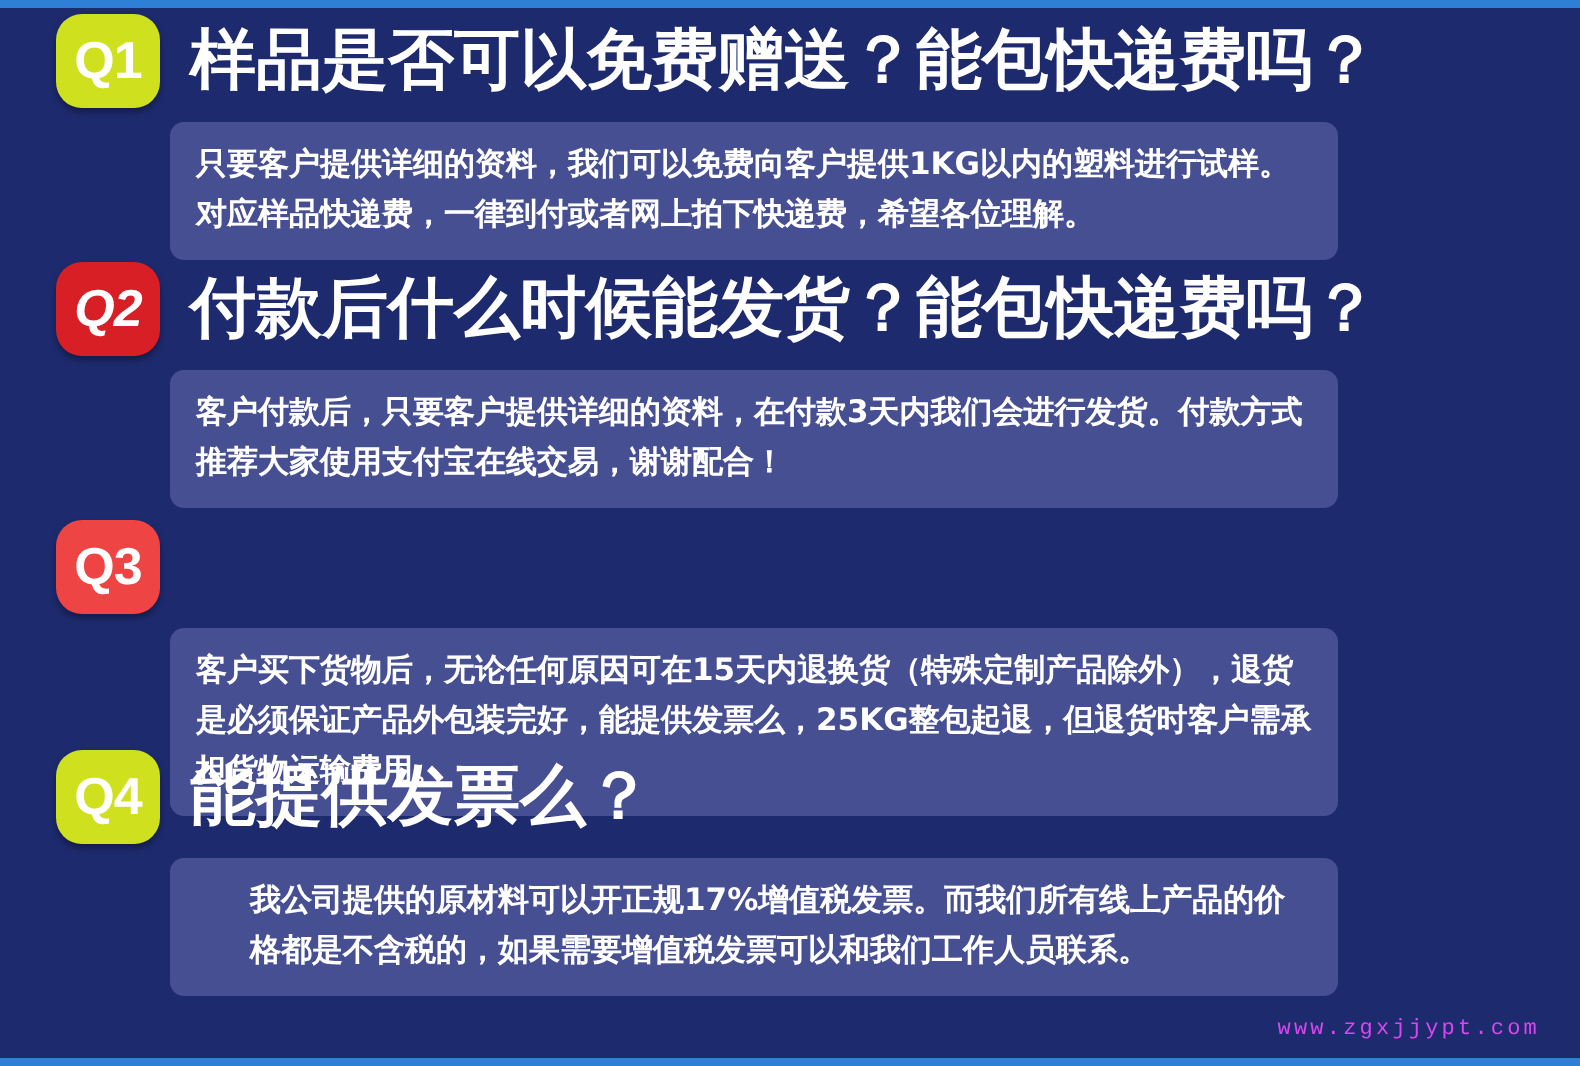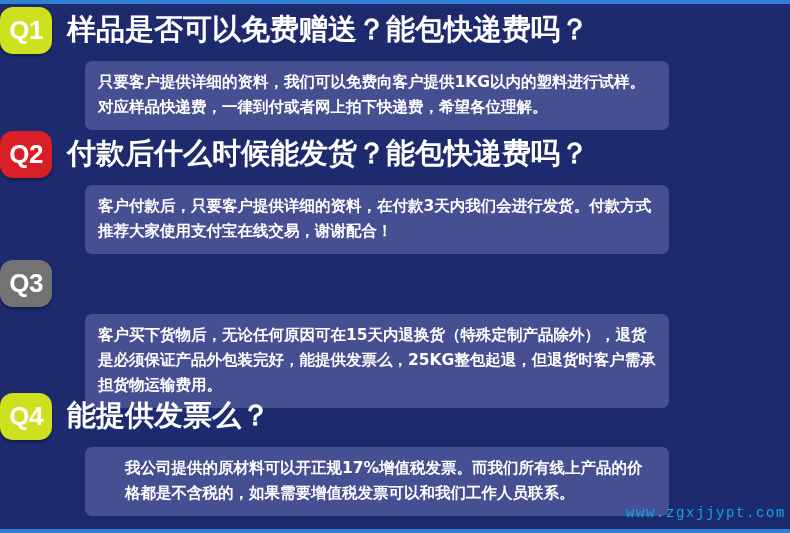--- a/index.html
+++ b/index.html
@@ -39,47 +39,48 @@
     position: absolute;
     left: 0;
     width: 790px;
   }
 
   .faq-head {
     position: relative;
     display: flex;
     align-items: center;
     height: 52px;
+    padding-left: 28px;
     box-sizing: border-box;
   }
 
   .badge {
     flex: 0 0 auto;
     width: 52px;
     height: 47px;
     border-radius: 13px;
     display: flex;
     align-items: center;
     justify-content: center;
     color: #ffffff;
     font-size: 26px;
     font-weight: bold;
     letter-spacing: -0.5px;
     line-height: 1;
     box-shadow: 0 2px 3px rgba(0,0,0,0.35);
     font-family: "Liberation Sans", "DejaVu Sans", sans-serif;
   }
   .badge.lime  { background: #cfe01f; }
-  .badge.red   { background: #d91f26; }
-  .badge.blue  { background: #737373; }
+  .badge.red   { background: #d91f26; font-style: italic; }
+  .badge.blue  { background: #ef4444; }
 
   .q-title {
     margin-left: 15px;
     color: #ffffff;
-    font-size: 29px;
+    font-size: 33px;
     font-weight: bold;
     white-space: nowrap;
     line-height: 1.1;
     font-family: "DejaVu Sans", "Liberation Sans", sans-serif;
   }
 
   .answer-box {
     position: absolute;
     left: 85px;
     width: 584px;
@@ -89,24 +90,24 @@
     padding: 9px 13px 10px 13px;
     color: #ffffff;
     font-size: 15.5px;
     line-height: 1.62;
     font-family: "DejaVu Sans", "Liberation Sans", sans-serif;
     font-weight: bold;
   }
 
   .watermark {
     position: absolute;
-    right: 4px;
+    right: 20px;
     bottom: 12px;
-    color: #0ea5e9;
-    font-size: 14px;
+    color: #d946ef;
+    font-size: 11px;
     letter-spacing: 1.6px;
     font-family: "Liberation Mono", "DejaVu Sans Mono", monospace;
   }
 </style>
 </head>
 <body>
 
 <div id="page">
 
   <div class="edge-rule top"></div>
@@ -129,21 +130,21 @@
       <div class="answer-box" style="top:57px;">客户付款后，只要客户提供详细的资料，在付款3天内我们会进行发货。付款方式推荐大家使用支付宝在线交易，谢谢配合！</div>
     </div>
 
     <div class="faq-item" style="top:257px;">
       <div class="faq-head">
         <div class="badge blue">Q3</div>
       </div>
       <div class="answer-box" style="top:57px;">客户买下货物后，无论任何原因可在15天内退换货（特殊定制产品除外），退货是必须保证产品外包装完好，能提供发票么，25KG整包起退，但退货时客户需承担货物运输费用。</div>
     </div>
 
-    <div class="faq-item" style="top:390px;">
+    <div class="faq-item" style="top:372px;">
       <div class="faq-head">
         <div class="badge lime">Q4</div>
         <div class="q-title">能提供发票么？</div>
       </div>
       <div class="answer-box" style="top:57px;padding-left:40px;">我公司提供的原材料可以开正规17%增值税发票。而我们所有线上产品的价格都是不含税的，如果需要增值税发票可以和我们工作人员联系。</div>
     </div>
 
   </div>
 
   <div class="watermark">www.zgxjjypt.com</div>

